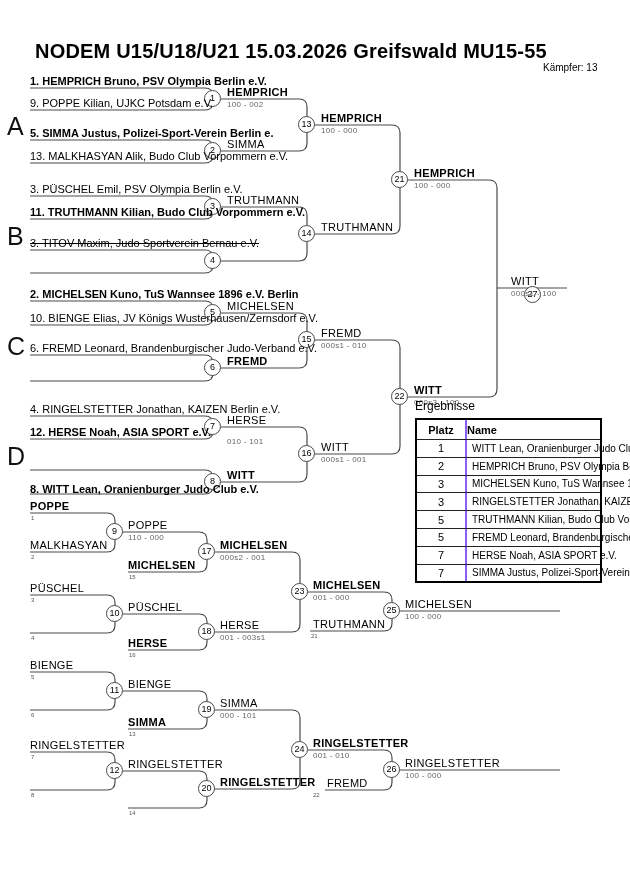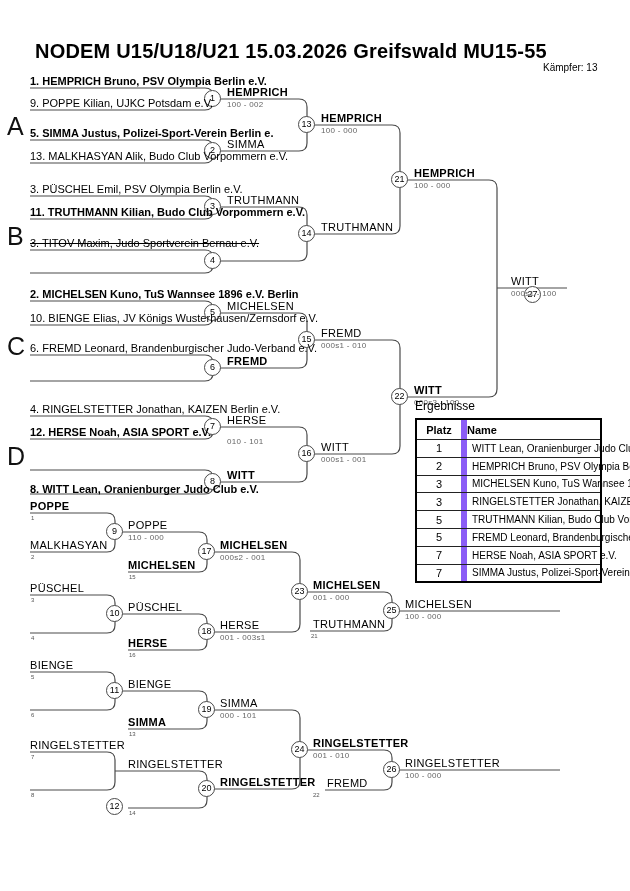--- a/index.html
+++ b/index.html
@@ -24,21 +24,21 @@
     font-size:9px;line-height:15px;text-align:center;
   }
   #lines{position:absolute;left:0;top:0}
   
   .results{position:absolute;left:415px;top:399px;width:187px}
   .results-heading{font-size:12px;font-weight:normal;text-align:left;height:19px}
   .rtable{border:2.5px solid #000;background:#fff}
   .rrow{display:flex;height:16.8px;border-top:1px solid #222;align-items:center}
   .rrow:first-child{border-top:none;height:19px}
   .rc{overflow:visible;white-space:nowrap}
-  .rc.platz{width:50px;flex:0 0 50px;text-align:right;font-size:11px;border-right:6px solid #8b5cf6;height:100%;display:flex;align-items:center;justify-content:center;box-sizing:border-box}
+  .rc.platz{width:50px;flex:0 0 50px;text-align:right;font-size:11px;border-right:2px solid #8b5cf6;height:100%;display:flex;align-items:center;justify-content:center;box-sizing:border-box}
   .rc.name{padding-left:5px;font-size:10px}
   .rhead .rc{font-weight:bold;font-size:11px}
   .rhead .rc.name{text-align:center;justify-content:center;display:flex;padding-left:0}
 </style>
 </head>
 <body>
 
 <div class="abs title" style="left:35px;top:40px">NODEM U15/U18/U21  15.03.2026  Greifswald   MU15-55</div>
 <div class="abs fighters" style="left:543px;top:62px">Kämpfer: 13</div>
 
@@ -91,21 +91,21 @@
     <div class="node" style="left: 298px; top: 116px;">13</div>
     <div class="node" style="left: 298px; top: 225px;">14</div>
     <div class="node" style="left: 298px; top: 331px;">15</div>
     <div class="node" style="left: 298px; top: 445px;">16</div>
     <div class="node" style="left: 391px; top: 171px;">21</div>
     <div class="node" style="left: 391px; top: 388px;">22</div>
     <div class="node" style="left: 488px; top: 286px; margin-left: 36px;">27</div>
     <div class="node" style="left: 106px; top: 523px;">9</div>
     <div class="node" style="left: 106px; top: 605px;">10</div>
     <div class="node" style="left: 106px; top: 682px;">11</div>
-    <div class="node" style="left: 106px; top: 762px; margin-top: 36px;">12</div>
+    <div class="node" style="left: 106px; top: 762px;">12</div>
     <div class="node" style="left: 198px; top: 543px;">17</div>
     <div class="node" style="left: 198px; top: 623px;">18</div>
     <div class="node" style="left: 198px; top: 701px;">19</div>
     <div class="node" style="left: 198px; top: 780px;">20</div>
     <div class="node" style="left: 291px; top: 583px;">23</div>
     <div class="node" style="left: 291px; top: 741px;">24</div>
     <div class="node" style="left: 383px; top: 602px;">25</div>
     <div class="node" style="left: 383px; top: 761px;">26</div>
     <div class="abs seed b" style="left: 30px; top: 75px;">1. HEMPRICH Bruno, PSV Olympia Berlin e.V.</div>
     <div class="abs seed" style="left: 30px; top: 97px;">9. POPPE Kilian, UJKC Potsdam e.V.</div>

